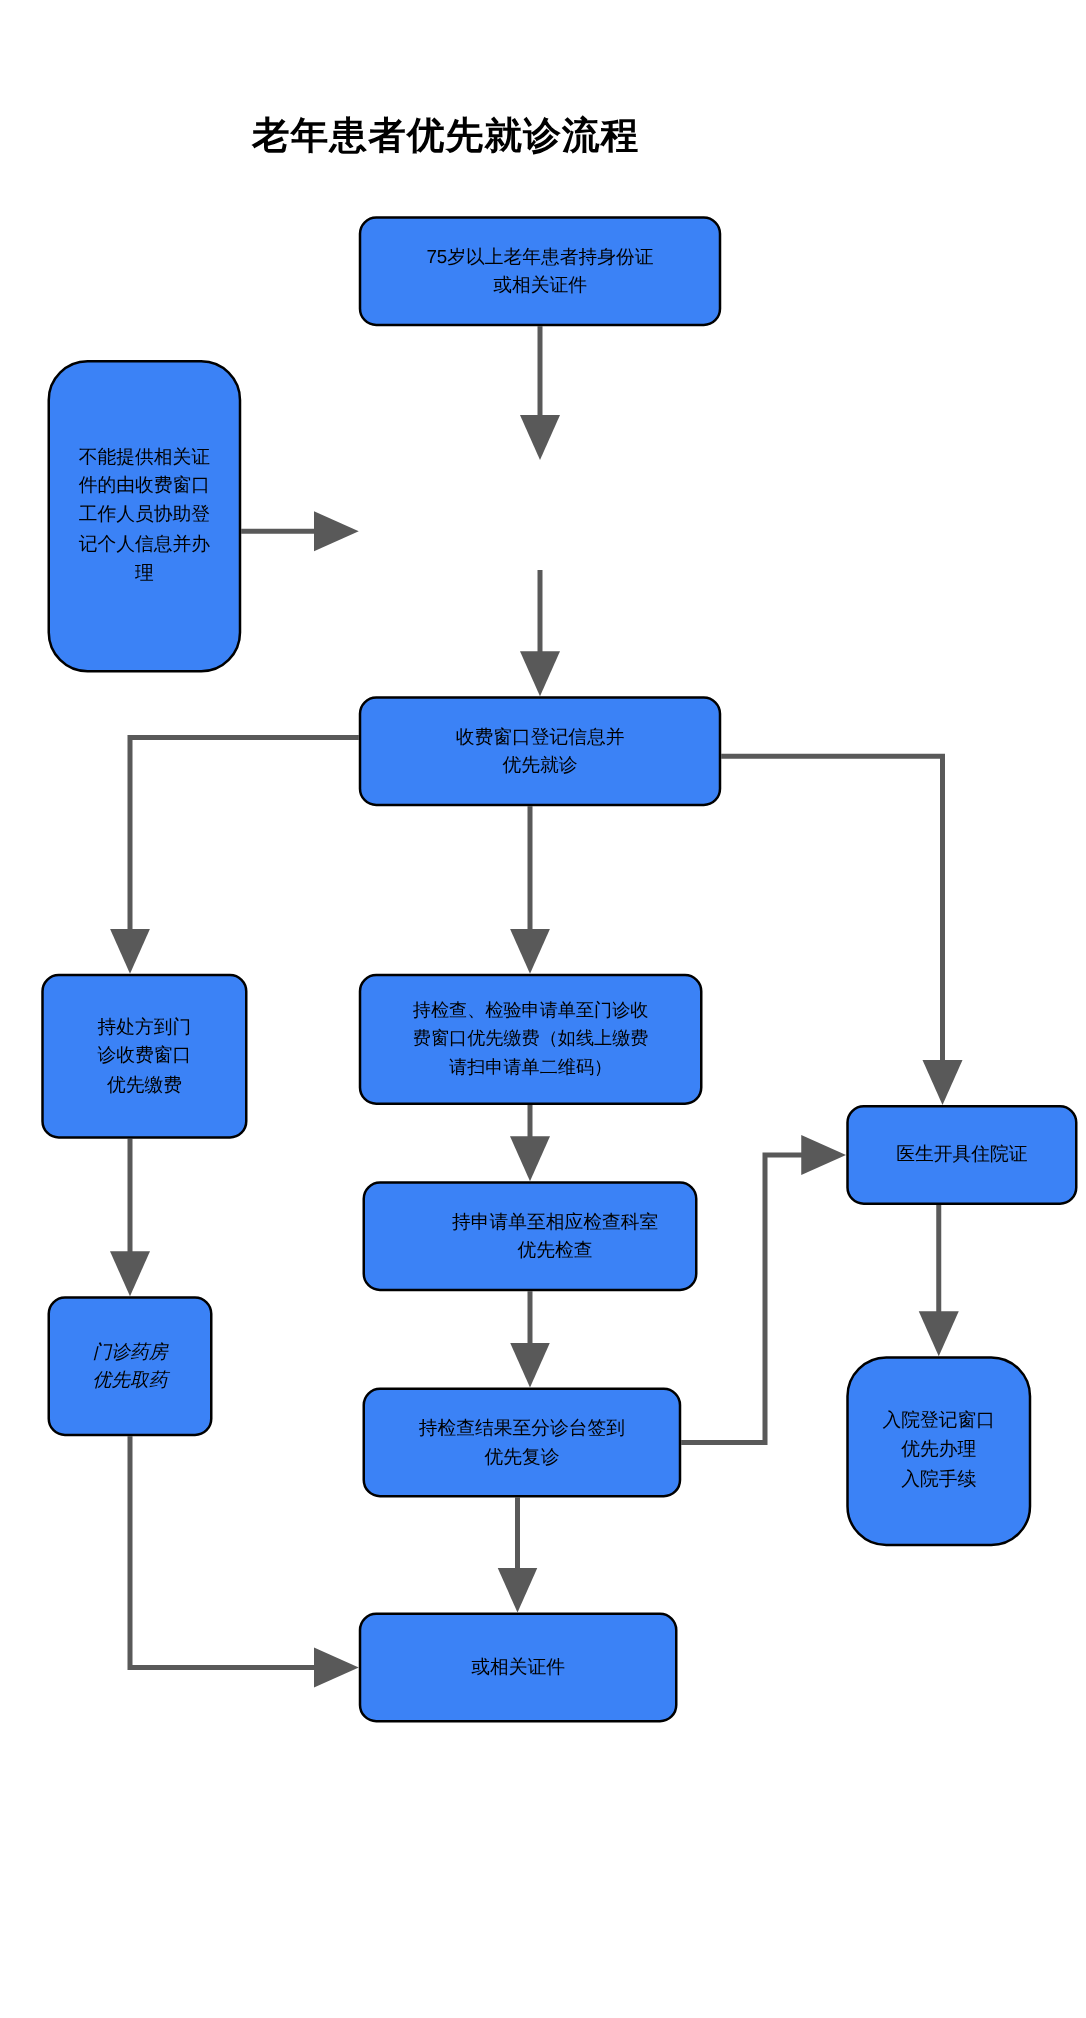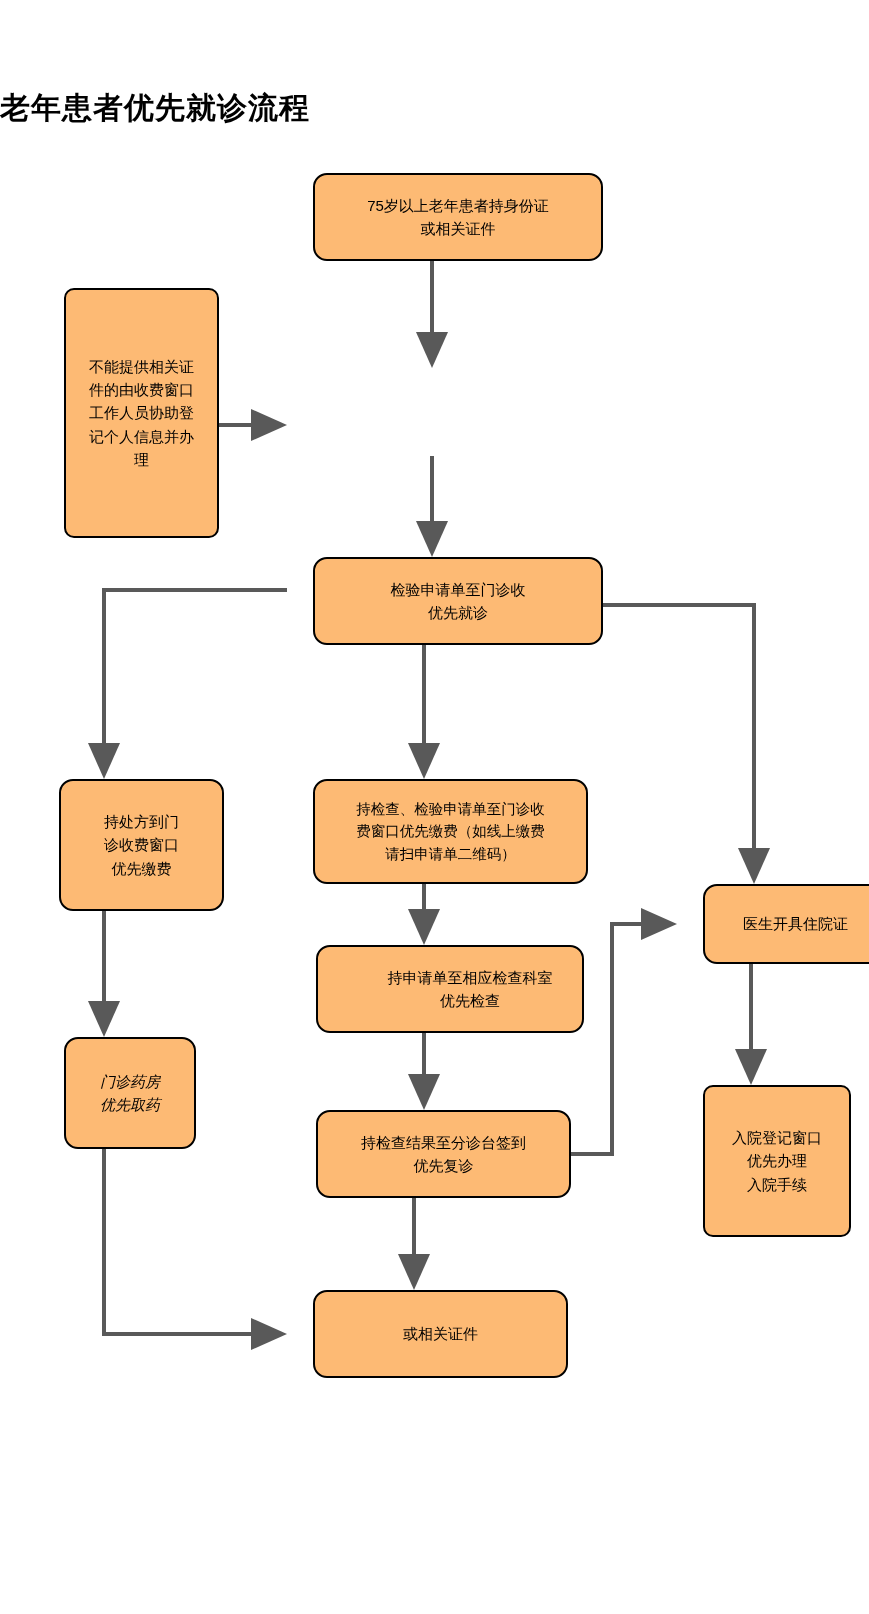--- a/index.html
+++ b/index.html
@@ -17,44 +17,45 @@
     height: 1614px;
     margin: 0 auto;
     background: #ffffff;
     overflow: hidden;
   }
   #title {
     position: absolute;
     left: 0;
     top: 88px;
     width: 713px;
+    text-align: center;
     font-size: 30px;
     font-weight: bold;
     letter-spacing: 1px;
     color: #000;
   }
   .node {
     position: absolute;
     box-sizing: border-box;
     border: 2px solid #000000;
     border-radius: 14px;
-    background: #fdba74;
+    background: #3b82f6;
     display: flex;
     align-items: center;
     justify-content: center;
     text-align: center;
     font-size: 15px;
     line-height: 1.55;
     padding: 4px 8px;
     white-space: pre-line;
     z-index: 2;
-    margin-left: 26px;
   }
   .node.tall {
-    border-radius: 10px;
+    border-radius: 32px;
+    font-family: Liberation Mono, monospace;
   }
   svg#wires {
     position: absolute;
     left: 0;
     top: 0;
     width: 869px;
     height: 1614px;
     z-index: 1;
   }
 </style>
@@ -104,21 +105,21 @@
   <div class="node" style="left:287px; top:173px; width:290px; height:88px;">75岁以上老年患者持身份证
 或相关证件</div>
 
   <div class="node tall" style="left:38px; top:288px; width:155px; height:250px; font-size:15px;">不能提供相关证
 件的由收费窗口
 工作人员协助登
 记个人信息并办
 理</div>
 
 
-  <div class="node" style="left:287px; top:557px; width:290px; height:88px;">检验申请单至门诊收
+  <div class="node" style="left:287px; top:557px; width:290px; height:88px;">收费窗口登记信息并
 优先就诊</div>
 
   <div class="node" style="left:33px; top:779px; width:165px; height:132px;">持处方到门
 诊收费窗口
 优先缴费</div>
 
   <div class="node" style="left:287px; top:779px; width:275px; height:105px; font-size:14.5px;">持检查、检验申请单至门诊收
 费窗口优先缴费（如线上缴费
 请扫申请单二维码）</div>
 

